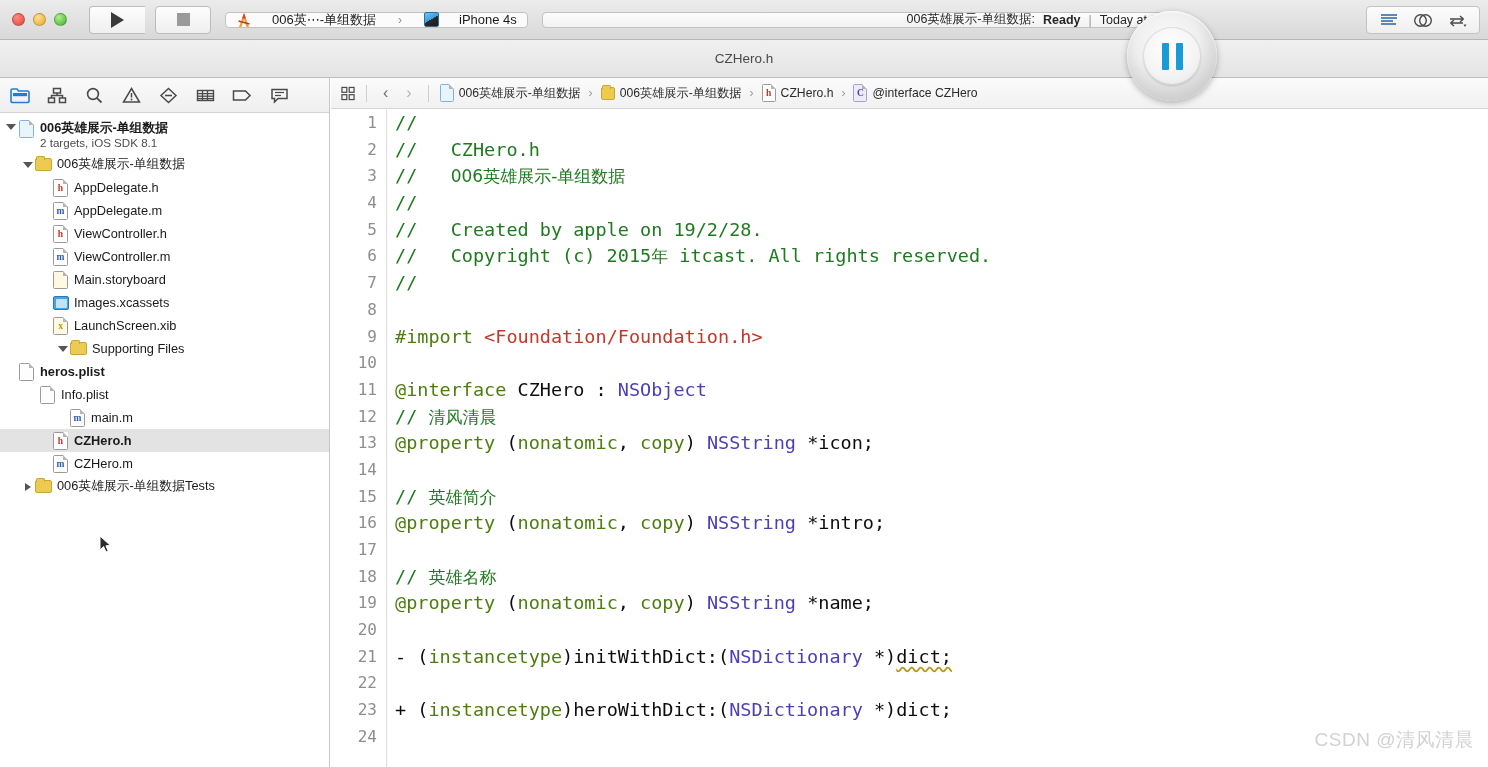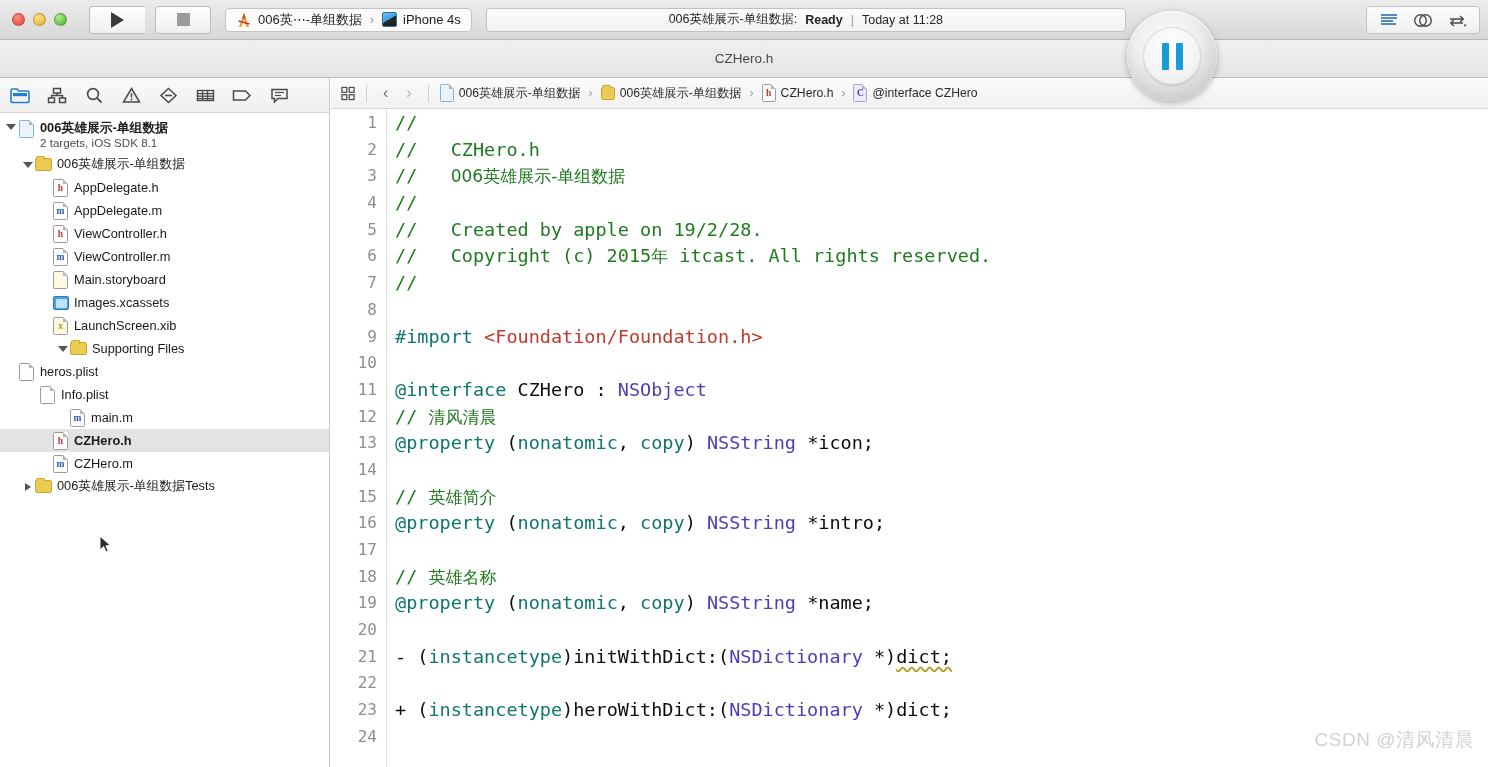--- a/index.html
+++ b/index.html
@@ -33,41 +33,41 @@
   }
   .rsbtn:first-child { border-radius:4px 0 0 4px; border-right:none; }
   .rsbtn:last-child { border-radius:0 4px 4px 0; margin-left:10px; border-radius:4px; }
   .play-tri {
     width:0;height:0;border-left:13px solid #3a3a3a;
     border-top:8px solid transparent;border-bottom:8px solid transparent;
   }
   .stop-sq { width:13px;height:13px;background:#9a9a9a; }
 
   .scheme {
-    margin-left:14px; height:24px; background:#fbfbfb;
+    margin-left:14px; height:16px; background:#fbfbfb;
     border:1px solid #c2c2c2; border-radius:4px;
-    display:flex; align-items:center; padding:0 10px; gap:6px;
+    display:flex; align-items:center; padding:0 10px; gap:20px;
     font-size:13px; color:#1c1c1c; white-space:nowrap;
   }
   .scheme .sep { color:#8e8e8e; margin:0 2px; font-size:12px;}
   .xc-icon {
     width:16px;height:16px;position:relative;flex:none;
   }
   .xc-icon svg{display:block;}
   .dev-icon {
     width:15px;height:15px;flex:none;border-radius:2px;
     background:linear-gradient(150deg,#6ec6f5 0%,#3a9fe0 48%,#2b2b2b 49%,#1c1c1c 100%);
     border:1px solid #2f6f9c;
   }
 
   .status {
-    margin-left:14px; height:24px; flex:1; max-width:640px;
+    margin-left:14px; height:16px; flex:1; max-width:640px;
     background:linear-gradient(#fcfcfc,#f2f2f2);
     border:1px solid #c2c2c2; border-radius:4px;
-    display:flex; align-items:center; justify-content:center; gap:8px;
+    display:flex; align-items:center; justify-content:flex-end; gap:8px;
     font-size:12.5px; color:#262626;
   }
   .status .ready { font-weight:bold; }
   .status .bar { color:#9b9b9b; }
 
   .toolbar-right {
     position:absolute; right:8px; top:6px; height:28px;
     background:linear-gradient(#fcfcfc,#efefef);
     border:1px solid #c2c2c2; border-radius:4px;
     display:flex; align-items:center; gap:14px; padding:0 12px;
@@ -188,21 +188,21 @@
     border-right:1px solid #dedede; background:#fff;
   }
   .gutter .ln {
     height:26.7px; text-align:right; padding-right:9px;
     color:#8e8e8e; font-size:16px; line-height:26.7px;
     font-family:"DejaVu Sans Mono","Liberation Mono",monospace;
   }
   .codelines { position:absolute; left:64px; top:0; right:0; }
   .cl { height:26.7px; line-height:26.7px; white-space:pre; color:#0d0d0d; }
   .cmt  { color:#1f7a1f; }
-  .kw   { color:#0f766e; }
+  .kw   { color:#4d7c0f; }
   .str  { color:#c0392b; }
   .type { color:#4b3fb8; }
   .plain{ color:#0d0d0d; }
   .cjk  { font-family:"DejaVu Sans","Liberation Sans",sans-serif; font-size:17px;}
   .squig {
     text-decoration:underline wavy #b89a1a;
     text-underline-offset:3px;
   }
 
   
@@ -438,21 +438,21 @@
         </div>
         <div class="row" style="padding-left: 56px;">
           <span class="disc open">
             <i></i>
           </span>
           <span class="ficon">
             <span class="folder"></span>
           </span>
           <span class="label">Supporting Files</span>
         </div>
-        <div class="row" style="">
+        <div class="row" style=" font-weight: bold;">
           <span class="disc"></span>
           <span class="ficon">
             <span class="badge plist">&nbsp;</span>
           </span>
           <span class="label">heros.plist</span>
         </div>
         <div class="row" style="padding-left: 25px;">
           <span class="disc"></span>
           <span class="ficon">
             <span class="badge plist">&nbsp;</span>

